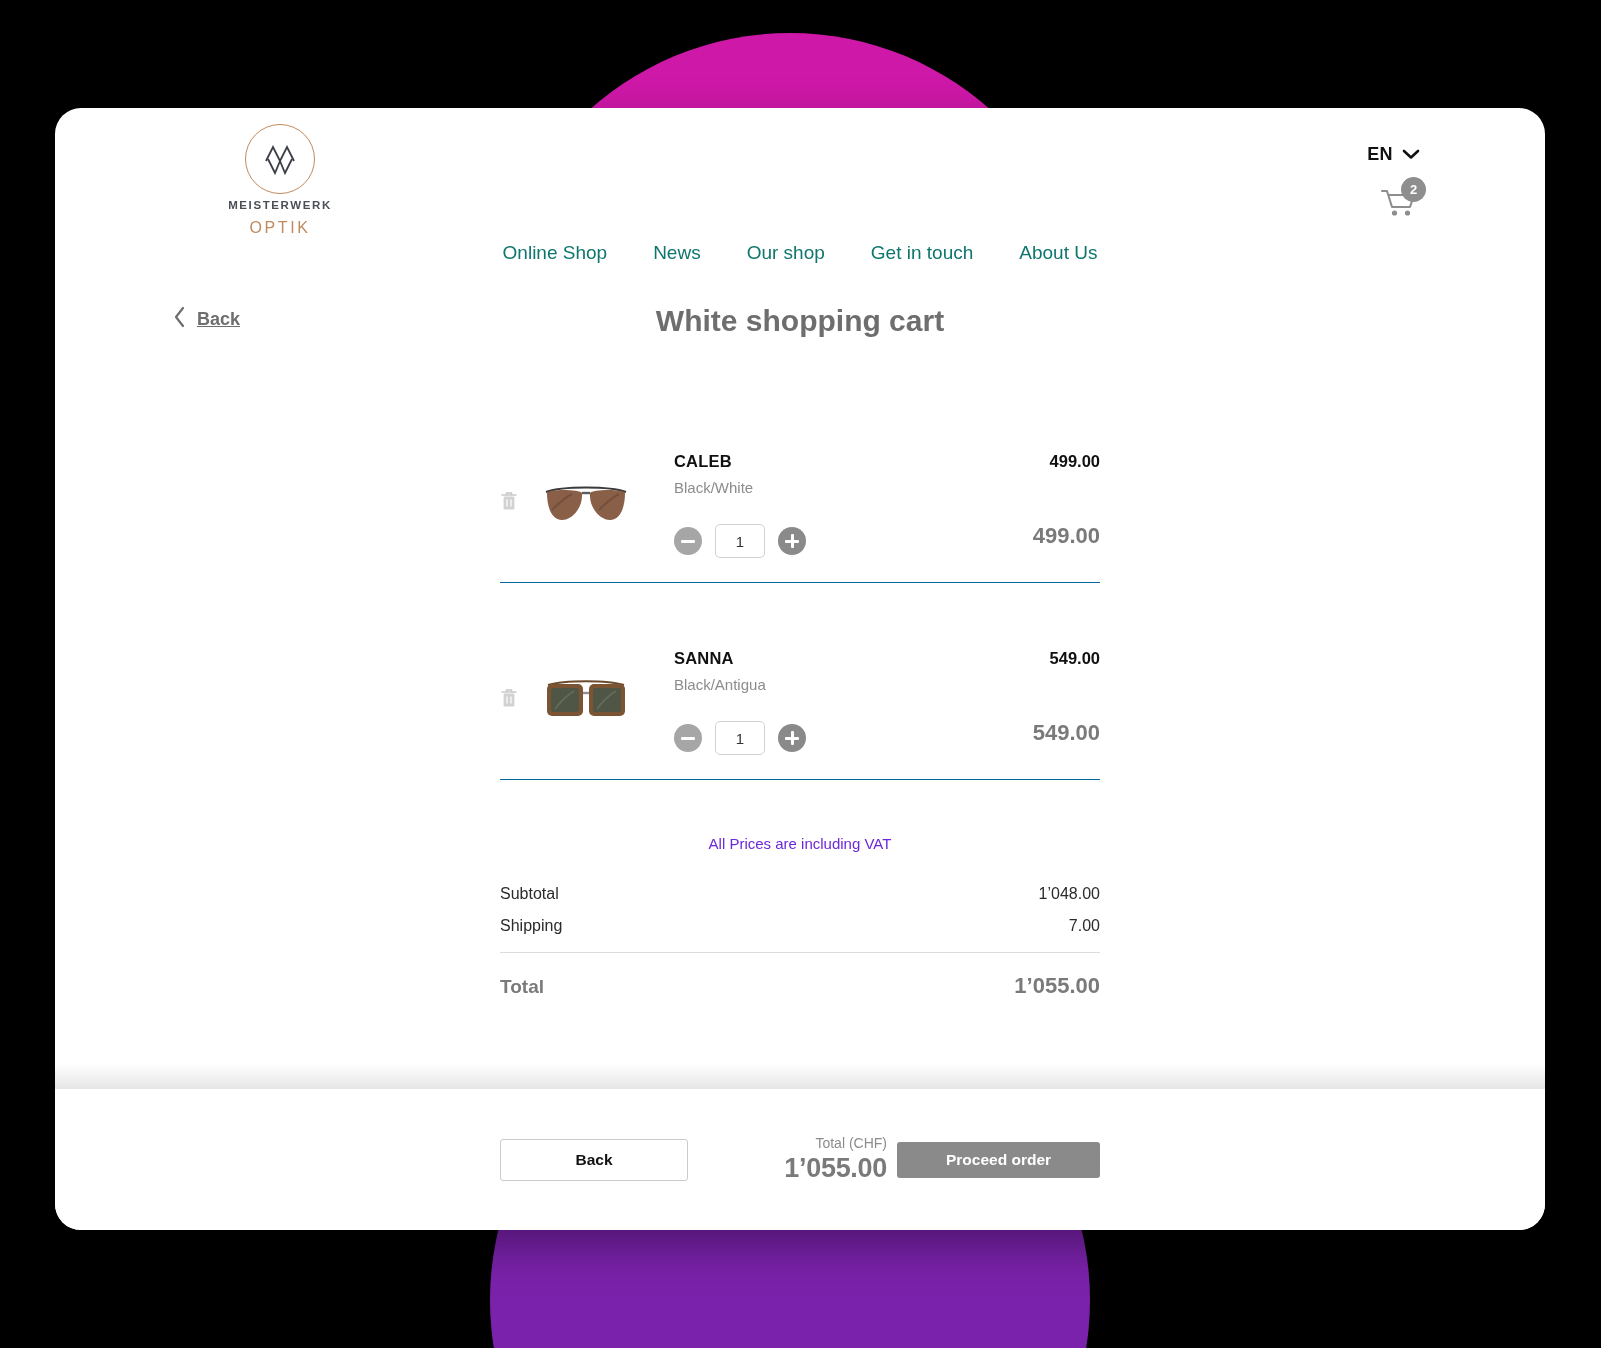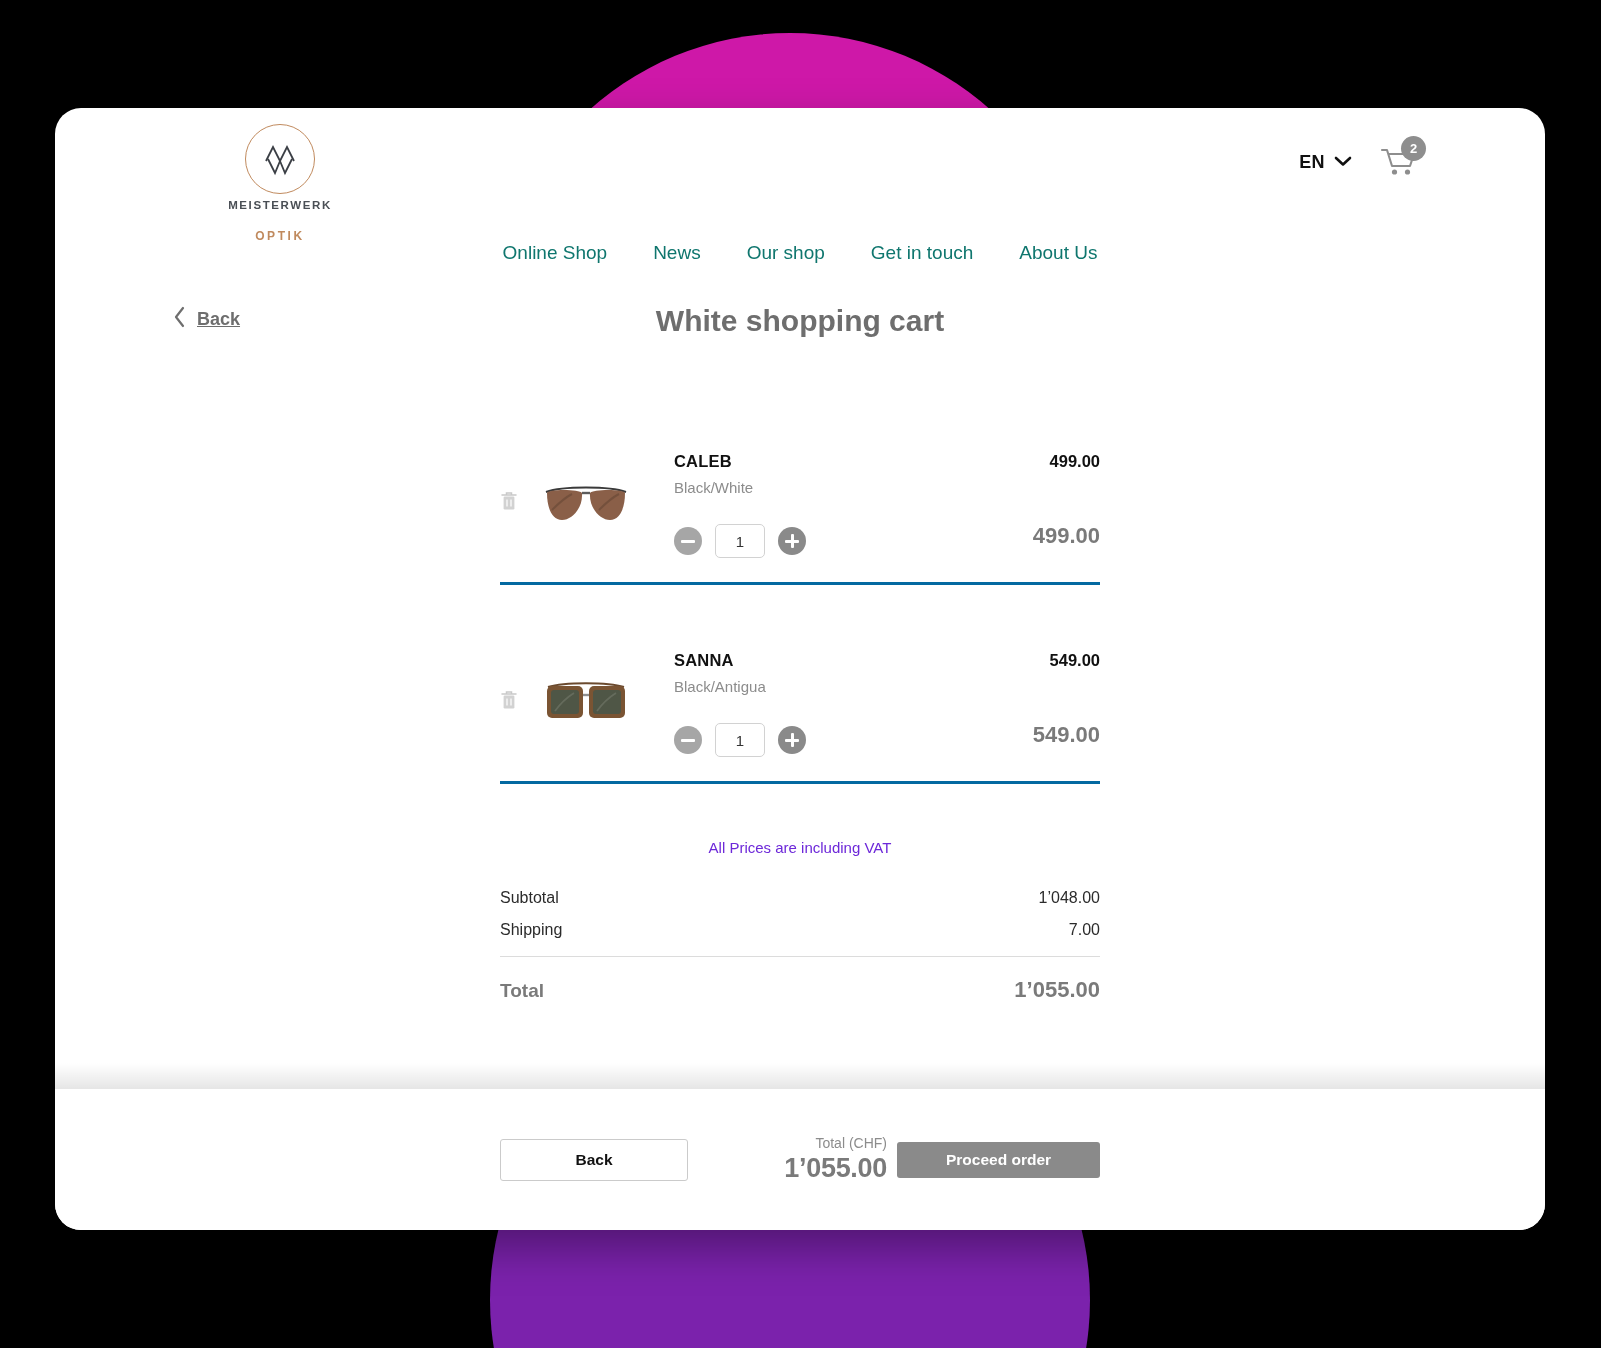--- a/index.html
+++ b/index.html
@@ -65,32 +65,33 @@
     border-radius: 50%;
     display: flex; align-items: center; justify-content: center;
   }
   .logo-word {
     font-size: 11.5px;
     letter-spacing: 1.6px;
     color: #4a4f55;
     font-weight: 600;
   }
   .logo-sub {
-    font-size: 12px;
+    font-size: 16px;
     letter-spacing: 2.6px;
     color: #C08A5E;
-    margin-top: 18px;
-    font-weight: 700;
+    margin-top: 8px;
+    font-weight: 400;
   }
   .header-right {
     position: absolute;
     right: 125px; top: 36px;
     display: flex;
-    align-items: center;
-    gap: 28px;
+    align-items: flex-end;
+    gap: 20px;
+    flex-direction: column;
   }
   .lang {
     display: flex;
     align-items: center;
     gap: 9px;
     cursor: pointer;
   }
   .lang-label {
     font-size: 18px;
     font-weight: 700;
@@ -159,21 +160,21 @@
   
   .cart-area {
     width: 600px;
     margin: 72px auto 0;
   }
   .cart-row {
     position: relative;
     display: flex;
     align-items: flex-start;
     padding-bottom: 24px;
-    border-bottom: 3px solid #0369a1;
+    border-bottom: 1px solid #0369a1;
     min-height: 130px;
   }
   .cart-row + .cart-row { margin-top: 62px; }
   .trash-cell {
     width: 42px;
     padding-top: 42px;
     cursor: pointer;
   }
   .thumb-cell {
     width: 100px;

